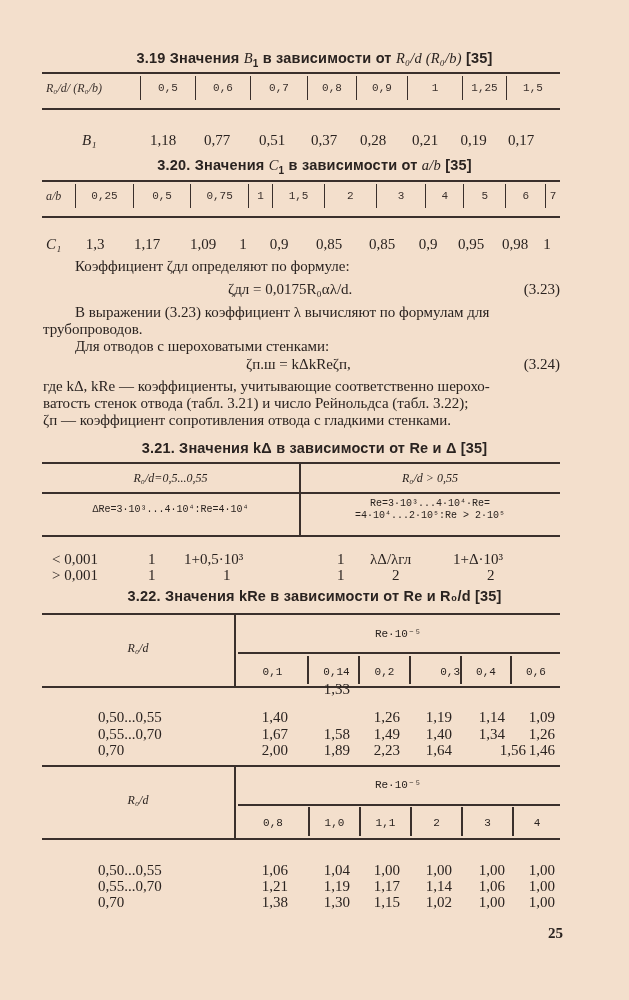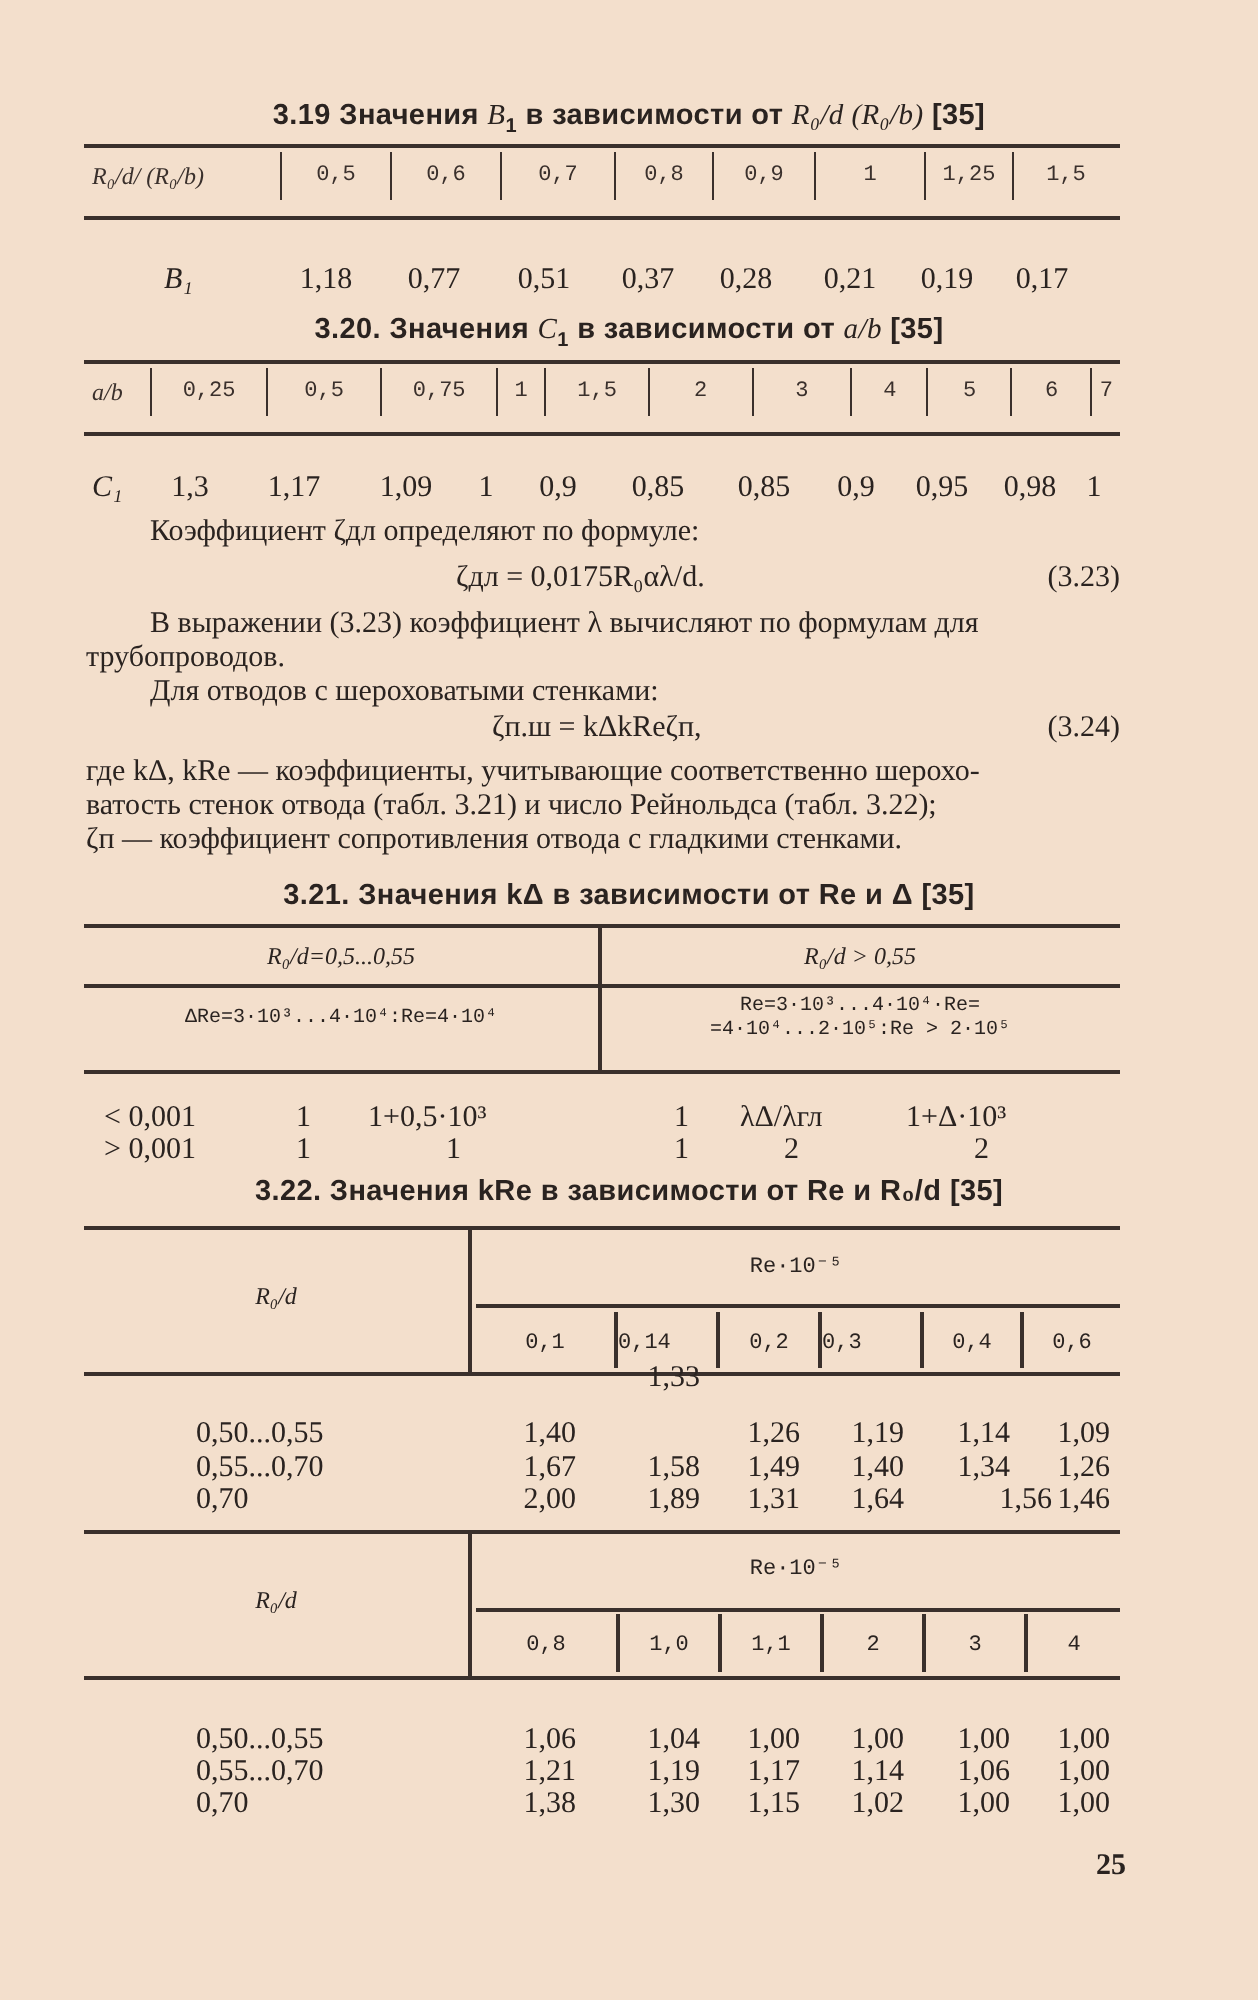--- a/index.html
+++ b/index.html
@@ -157,23 +157,23 @@
     <div class="vline" style="left:234px;top:614px;height:72px"></div>
     <div class="para" style="left:42px;top:640px;width:192px;text-align:center;font-style:italic;font-size:12px">R₀/d</div>
     <div class="para small" style="left:236px;top:626px;width:324px;text-align:center">Re·10⁻⁵</div>
     <div class="hline" style="left:238px;top:652px;width:322px"></div>
     <div class="vline" style="left:307px;top:656px;height:28px"></div>
     <div class="vline" style="left:358px;top:656px;height:28px"></div>
     <div class="vline" style="left:409px;top:656px;height:28px"></div>
     <div class="vline" style="left:460px;top:656px;height:28px"></div>
     <div class="vline" style="left:510px;top:656px;height:28px"></div>
     <div class="para small" style="left:238px;top:664px;width:69px;text-align:center">0,1</div>
-    <div class="para small" style="left:309px;top:664px;width:55px;text-align:left">0,14</div>
+    <div class="para small" style="left:309px;top:664px;width:55px;text-align:center">0,14</div>
     <div class="para small" style="left:360px;top:664px;width:49px;text-align:center">0,2</div>
-    <div class="para small" style="left:411px;top:664px;width:49px;text-align:left">0,3</div>
+    <div class="para small" style="left:411px;top:664px;width:49px;text-align:right">0,3</div>
     <div class="para small" style="left:462px;top:664px;width:48px;text-align:center">0,4</div>
     <div class="para small" style="left:512px;top:664px;width:48px;text-align:center">0,6</div>
     <div class="rule" style="top:686px"></div>
 
     <div>
       <div class="num" style="left:98px;top:709px;width:auto;text-align:left">0,50...0,55</div>
       <div class="num" style="left:238px;top:709px">1,40</div>
       <div class="num" style="left:300px;top:681px">1,33</div>
       <div class="num" style="left:350px;top:709px">1,26</div>
       <div class="num" style="left:402px;top:709px">1,19</div>
@@ -186,21 +186,21 @@
       <div class="num" style="left:300px;top:726px">1,58</div>
       <div class="num" style="left:350px;top:726px">1,49</div>
       <div class="num" style="left:402px;top:726px">1,40</div>
       <div class="num" style="left:455px;top:726px">1,34</div>
       <div class="num" style="left:505px;top:726px">1,26</div>
     </div>
     <div>
       <div class="num" style="left:98px;top:742px;width:auto;text-align:left">0,70</div>
       <div class="num" style="left:238px;top:742px">2,00</div>
       <div class="num" style="left:300px;top:742px">1,89</div>
-      <div class="num" style="left:350px;top:742px">1,31</div>
+      <div class="num" style="left:350px;top:742px">2,23</div>
       <div class="num" style="left:402px;top:742px">1,64</div>
       <div class="num" style="left:476px;top:742px">1,56</div>
       <div class="num" style="left:505px;top:742px">1,46</div>
     </div>
 
     <div class="rule" style="top:765px"></div>
     <div class="vline" style="left:234px;top:766px;height:72px"></div>
     <div class="para" style="left:42px;top:792px;width:192px;text-align:center;font-style:italic;font-size:12px">R₀/d</div>
     <div class="para small" style="left:236px;top:777px;width:324px;text-align:center">Re·10⁻⁵</div>
     <div class="hline" style="left:238px;top:804px;width:322px"></div>

